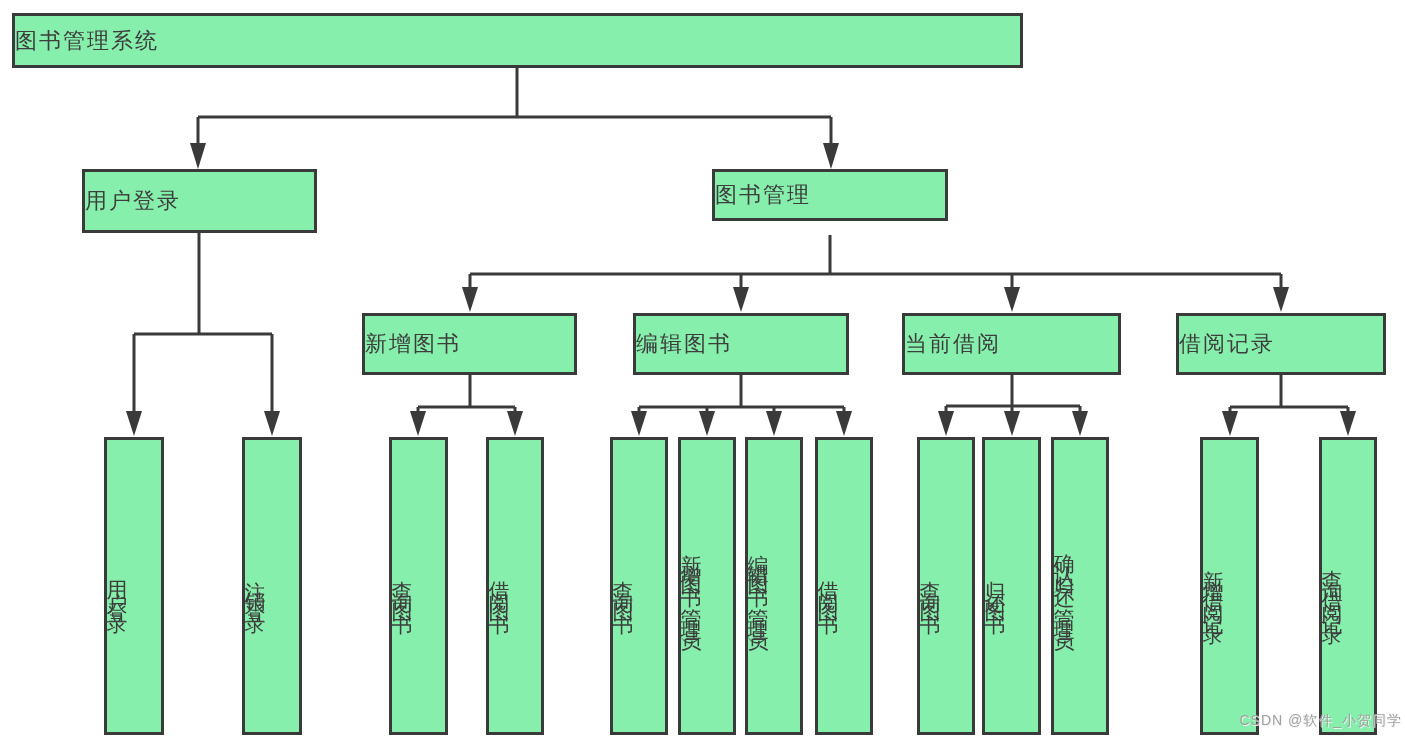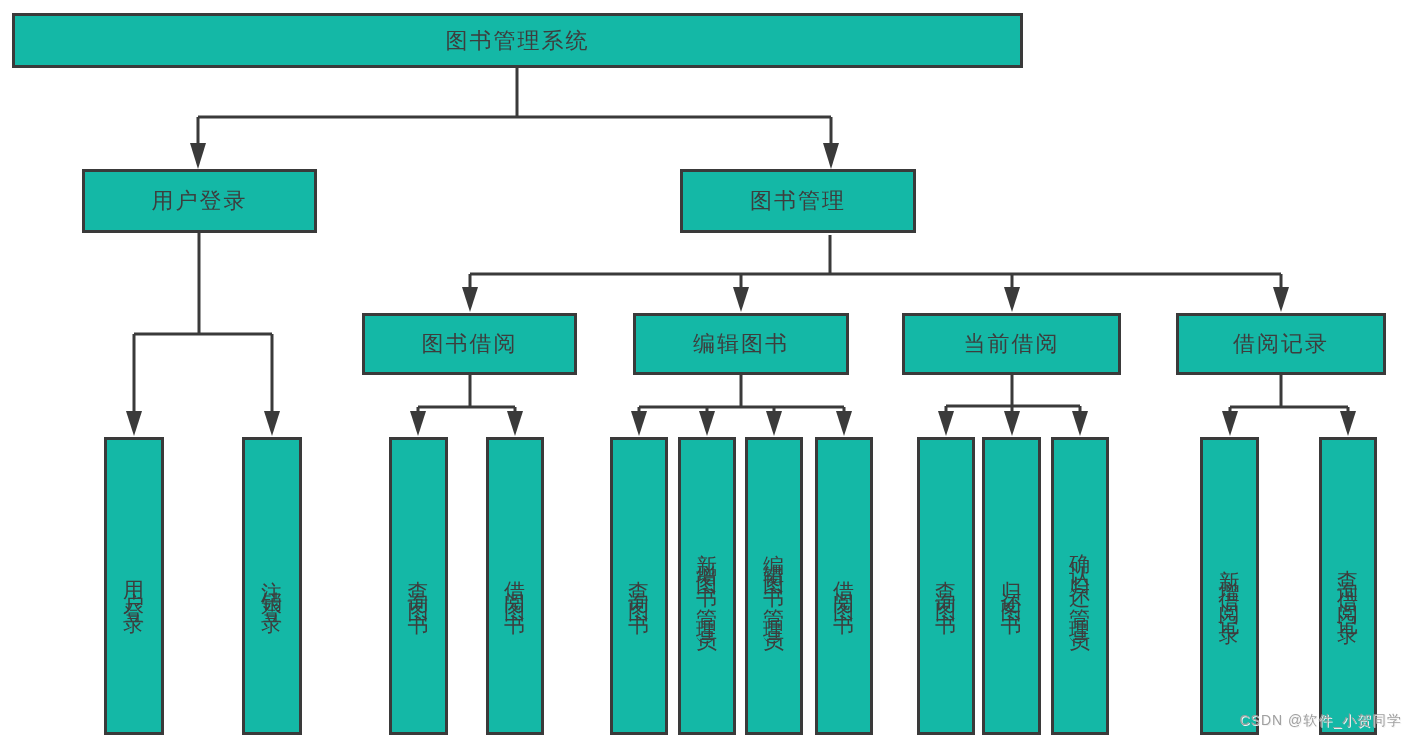--- a/index.html
+++ b/index.html
@@ -9,24 +9,24 @@
     height: 747px;
     background: #ffffff;
     font-family: "Liberation Sans", sans-serif;
     overflow: hidden;
   }
   .stage svg { position: absolute; left: 0; top: 0; }
   .box {
     position: absolute;
     box-sizing: border-box;
     border: 3px solid #3a3a3a;
-    background: #14b8a6;
+    background: #86efac;
     display: flex;
     align-items: center;
-    justify-content: center;
+    justify-content: flex-start;
   }
   .h-label {
     font-size: 22px;
     letter-spacing: 2px;
     color: #3d3d3d;
     white-space: nowrap;
   }
   .v-label {
     writing-mode: vertical-rl;
     text-orientation: mixed;
@@ -95,26 +95,26 @@
     </g>
   </svg>
 
   <div class="box" style="left:12px;top:13px;width:1011px;height:55px">
     <span class="h-label">图书管理系统</span>
   </div>
 
   <div class="box" style="left:82px;top:169px;width:235px;height:64px">
     <span class="h-label">用户登录</span>
   </div>
-  <div class="box" style="left:680px;top:169px;width:236px;height:64px">
+  <div class="box" style="left:712px;top:169px;width:236px;height:52px">
     <span class="h-label">图书管理</span>
   </div>
 
   <div class="box" style="left:362px;top:313px;width:215px;height:62px">
-    <span class="h-label">图书借阅</span>
+    <span class="h-label">新增图书</span>
   </div>
   <div class="box" style="left:633px;top:313px;width:216px;height:62px">
     <span class="h-label">编辑图书</span>
   </div>
   <div class="box" style="left:902px;top:313px;width:219px;height:62px">
     <span class="h-label">当前借阅</span>
   </div>
   <div class="box" style="left:1176px;top:313px;width:210px;height:62px">
     <span class="h-label">借阅记录</span>
   </div>

